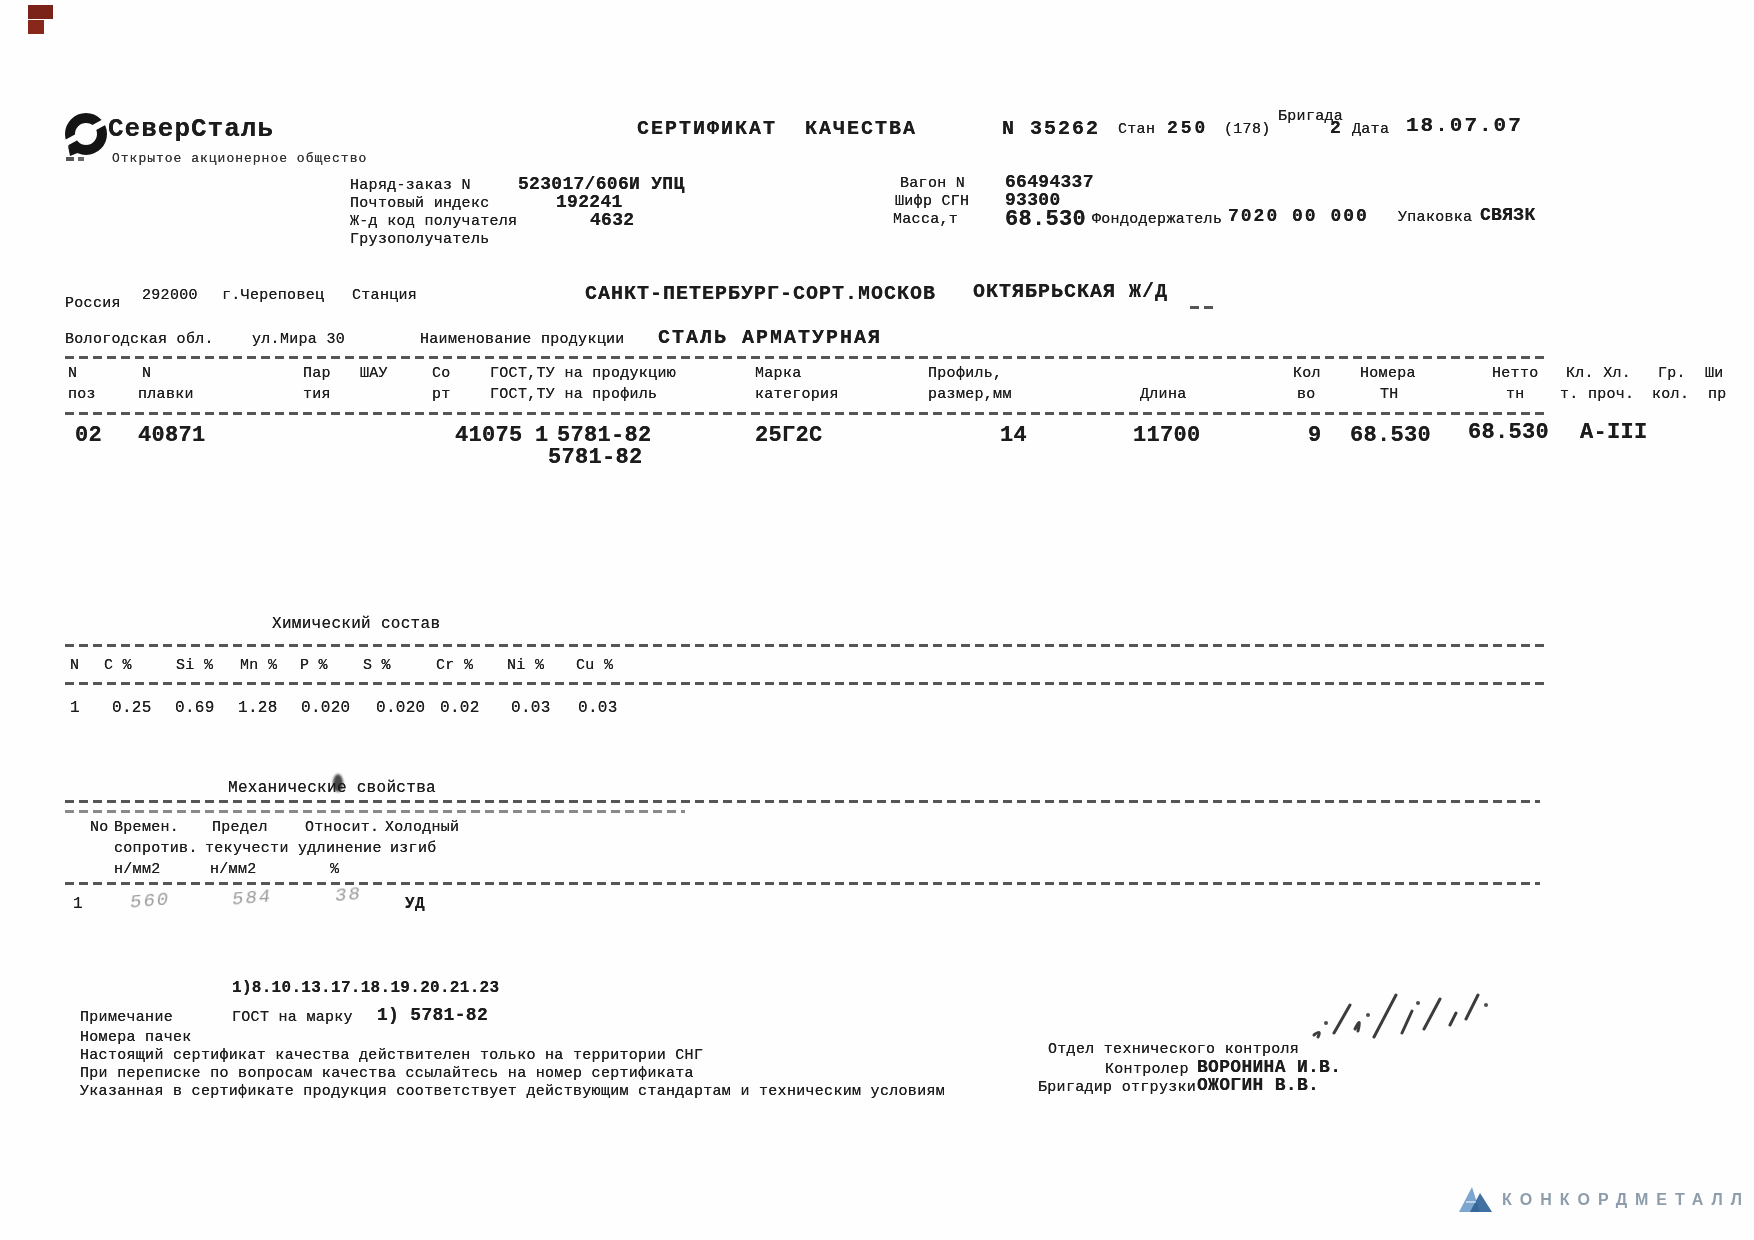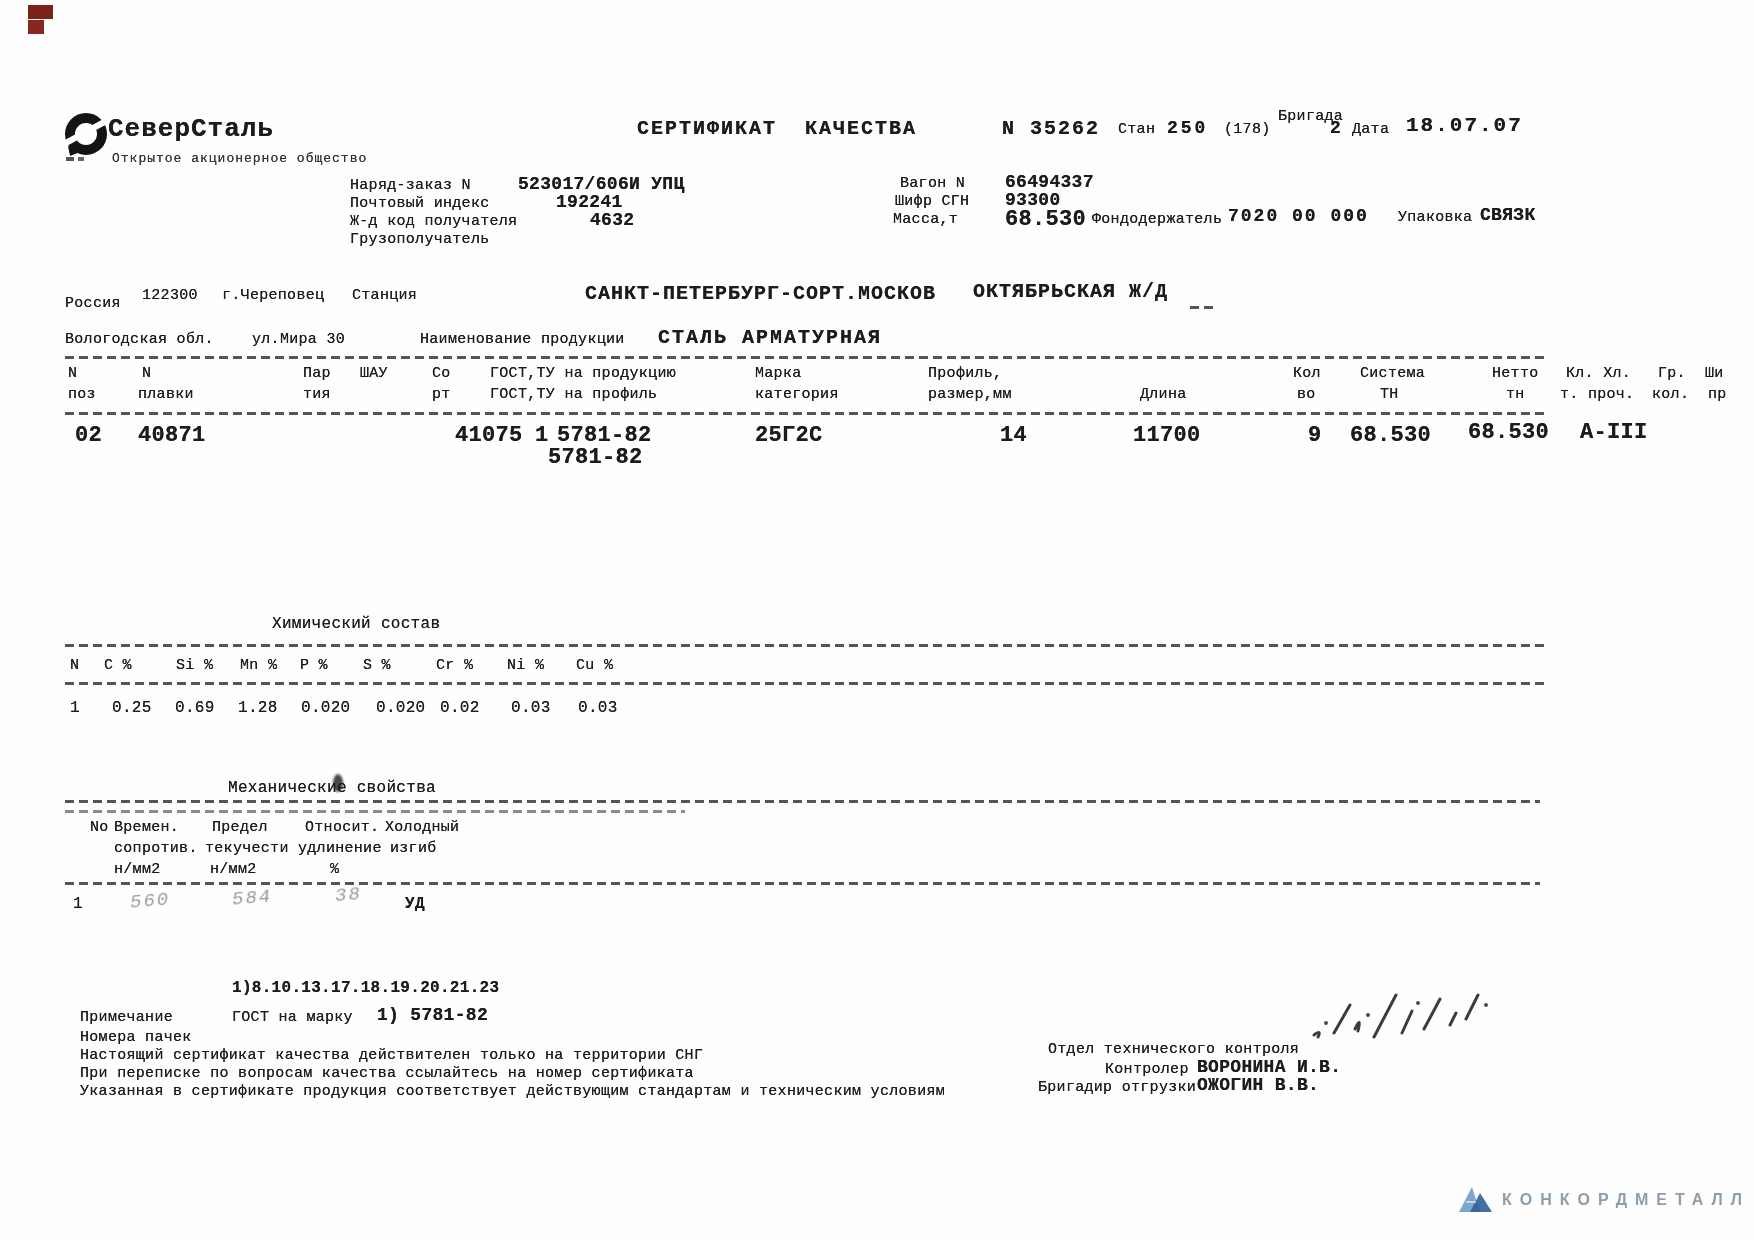--- a/index.html
+++ b/index.html
@@ -67,21 +67,21 @@
   <div class="t s15" style="left:895px;top:194px;">Шифр СГН</div>
   <div class="t b s18" style="left:1005px;top:191px;">93300</div>
   <div class="t s15" style="left:893px;top:212px;">Масса,т</div>
   <div class="t b s19" style="left:1005px;top:208px;">68.530</div>
   <div class="t s15" style="left:1092px;top:212px;">Фондодержатель</div>
   <div class="t b s18" style="left:1228px;top:207px;letter-spacing:2px;">7020 00 000</div>
   <div class="t s15" style="left:1398px;top:210px;">Упаковка</div>
   <div class="t b s18" style="left:1480px;top:206px;">СВЯЗК</div>
 
   <div class="t s15" style="left:65px;top:284px;margin-top:12px;">Россия</div>
-  <div class="t s15" style="left:142px;top:288px;">122300</div>
+  <div class="t s15" style="left:142px;top:288px;">292000</div>
   <div class="t s15" style="left:222px;top:288px;">г.Череповец</div>
   <div class="t s15" style="left:352px;top:288px;">Станция</div>
   <div class="t b s20" style="left:585px;top:283px;letter-spacing:1px;">САНКТ-ПЕТЕРБУРГ-СОРТ.МОСКОВ</div>
   <div class="t b s20" style="left:973px;top:281px;letter-spacing:1px;">ОКТЯБРЬСКАЯ Ж/Д</div>
   <div class="dash" style="left:1190px;top:306px;width:28px;"></div>
 
   <div class="t s15" style="left:65px;top:332px;text-align:center;">Вологодская обл.</div>
   <div class="t s15" style="left:252px;top:332px;">ул.Мира 30</div>
   <div class="t s15" style="left:420px;top:332px;">Наименование продукции</div>
   <div class="t b s20" style="left:658px;top:327px;letter-spacing:2px;">СТАЛЬ АРМАТУРНАЯ</div>
@@ -99,21 +99,21 @@
   <div class="t s15" style="left:432px;top:387px;">рт</div>
   <div class="t s15" style="left:490px;top:366px;">ГОСТ,ТУ на продукцию</div>
   <div class="t s15" style="left:490px;top:387px;">ГОСТ,ТУ на профиль</div>
   <div class="t s15" style="left:755px;top:366px;">Марка</div>
   <div class="t s15" style="left:755px;top:387px;">категория</div>
   <div class="t s15" style="left:928px;top:366px;">Профиль,</div>
   <div class="t s15" style="left:928px;top:387px;">размер,мм</div>
   <div class="t s15" style="left:1140px;top:387px;">Длина</div>
   <div class="t s15" style="left:1293px;top:366px;">Кол</div>
   <div class="t s15" style="left:1297px;top:387px;">во</div>
-  <div class="t s15" style="left:1360px;top:366px;">Система</div>
+  <div class="t s15" style="left:1360px;top:366px;">Номера</div>
   <div class="t s15" style="left:1380px;top:387px;">ТН</div>
   <div class="t s15" style="left:1492px;top:366px;">Нетто</div>
   <div class="t s15" style="left:1506px;top:387px;">тн</div>
   <div class="t s15" style="left:1566px;top:366px;">Кл. Хл.</div>
   <div class="t s15" style="left:1560px;top:387px;">т. проч.</div>
   <div class="t s15" style="left:1658px;top:366px;">Гр.</div>
   <div class="t s15" style="left:1652px;top:387px;">кол.</div>
   <div class="t s15" style="left:1705px;top:366px;">Ши</div>
   <div class="t s15" style="left:1708px;top:387px;">пр</div>
 

